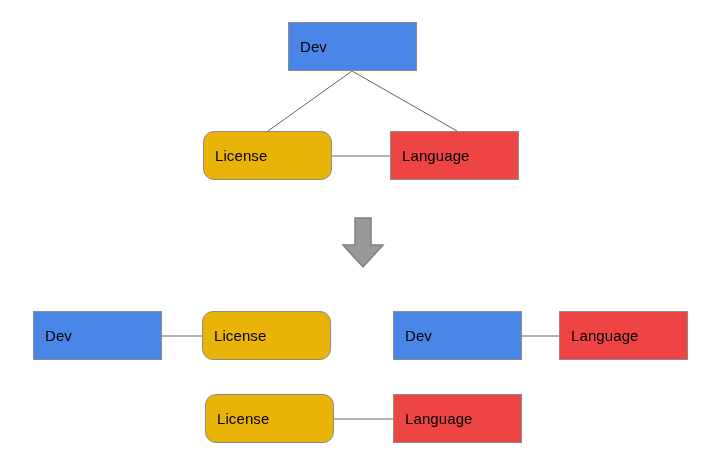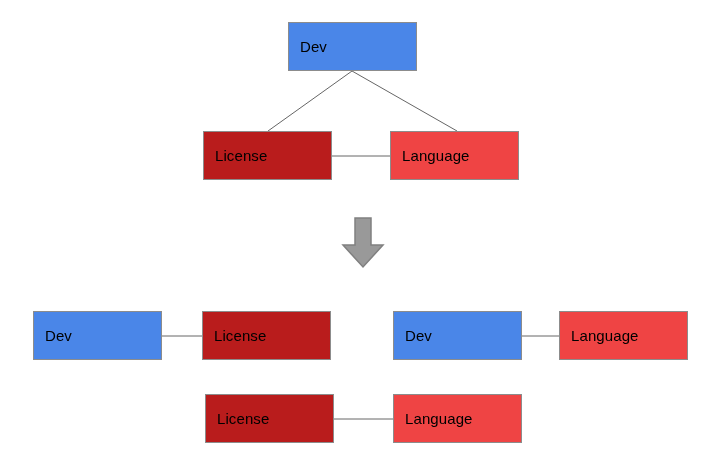--- a/index.html
+++ b/index.html
@@ -34,21 +34,21 @@
     justify-content: flex-start;
     padding-left: 11px;
     font-size: 15px;
     line-height: 1;
     color: #000000;
     letter-spacing: 0.1px;
     white-space: nowrap;
     z-index: 2;
   }
   .node.dev      { background: #4a86e8; }
-  .node.license  { background: #b91c1c; }
+  .node.license  { background: #eab308; border-radius: 11px; }
   .node.language { background: #ef4444; }
   .arrow-shape {
     position: absolute;
     z-index: 2;
   }
 </style>
 </head>
 <body>
 
 <div id="canvas">

